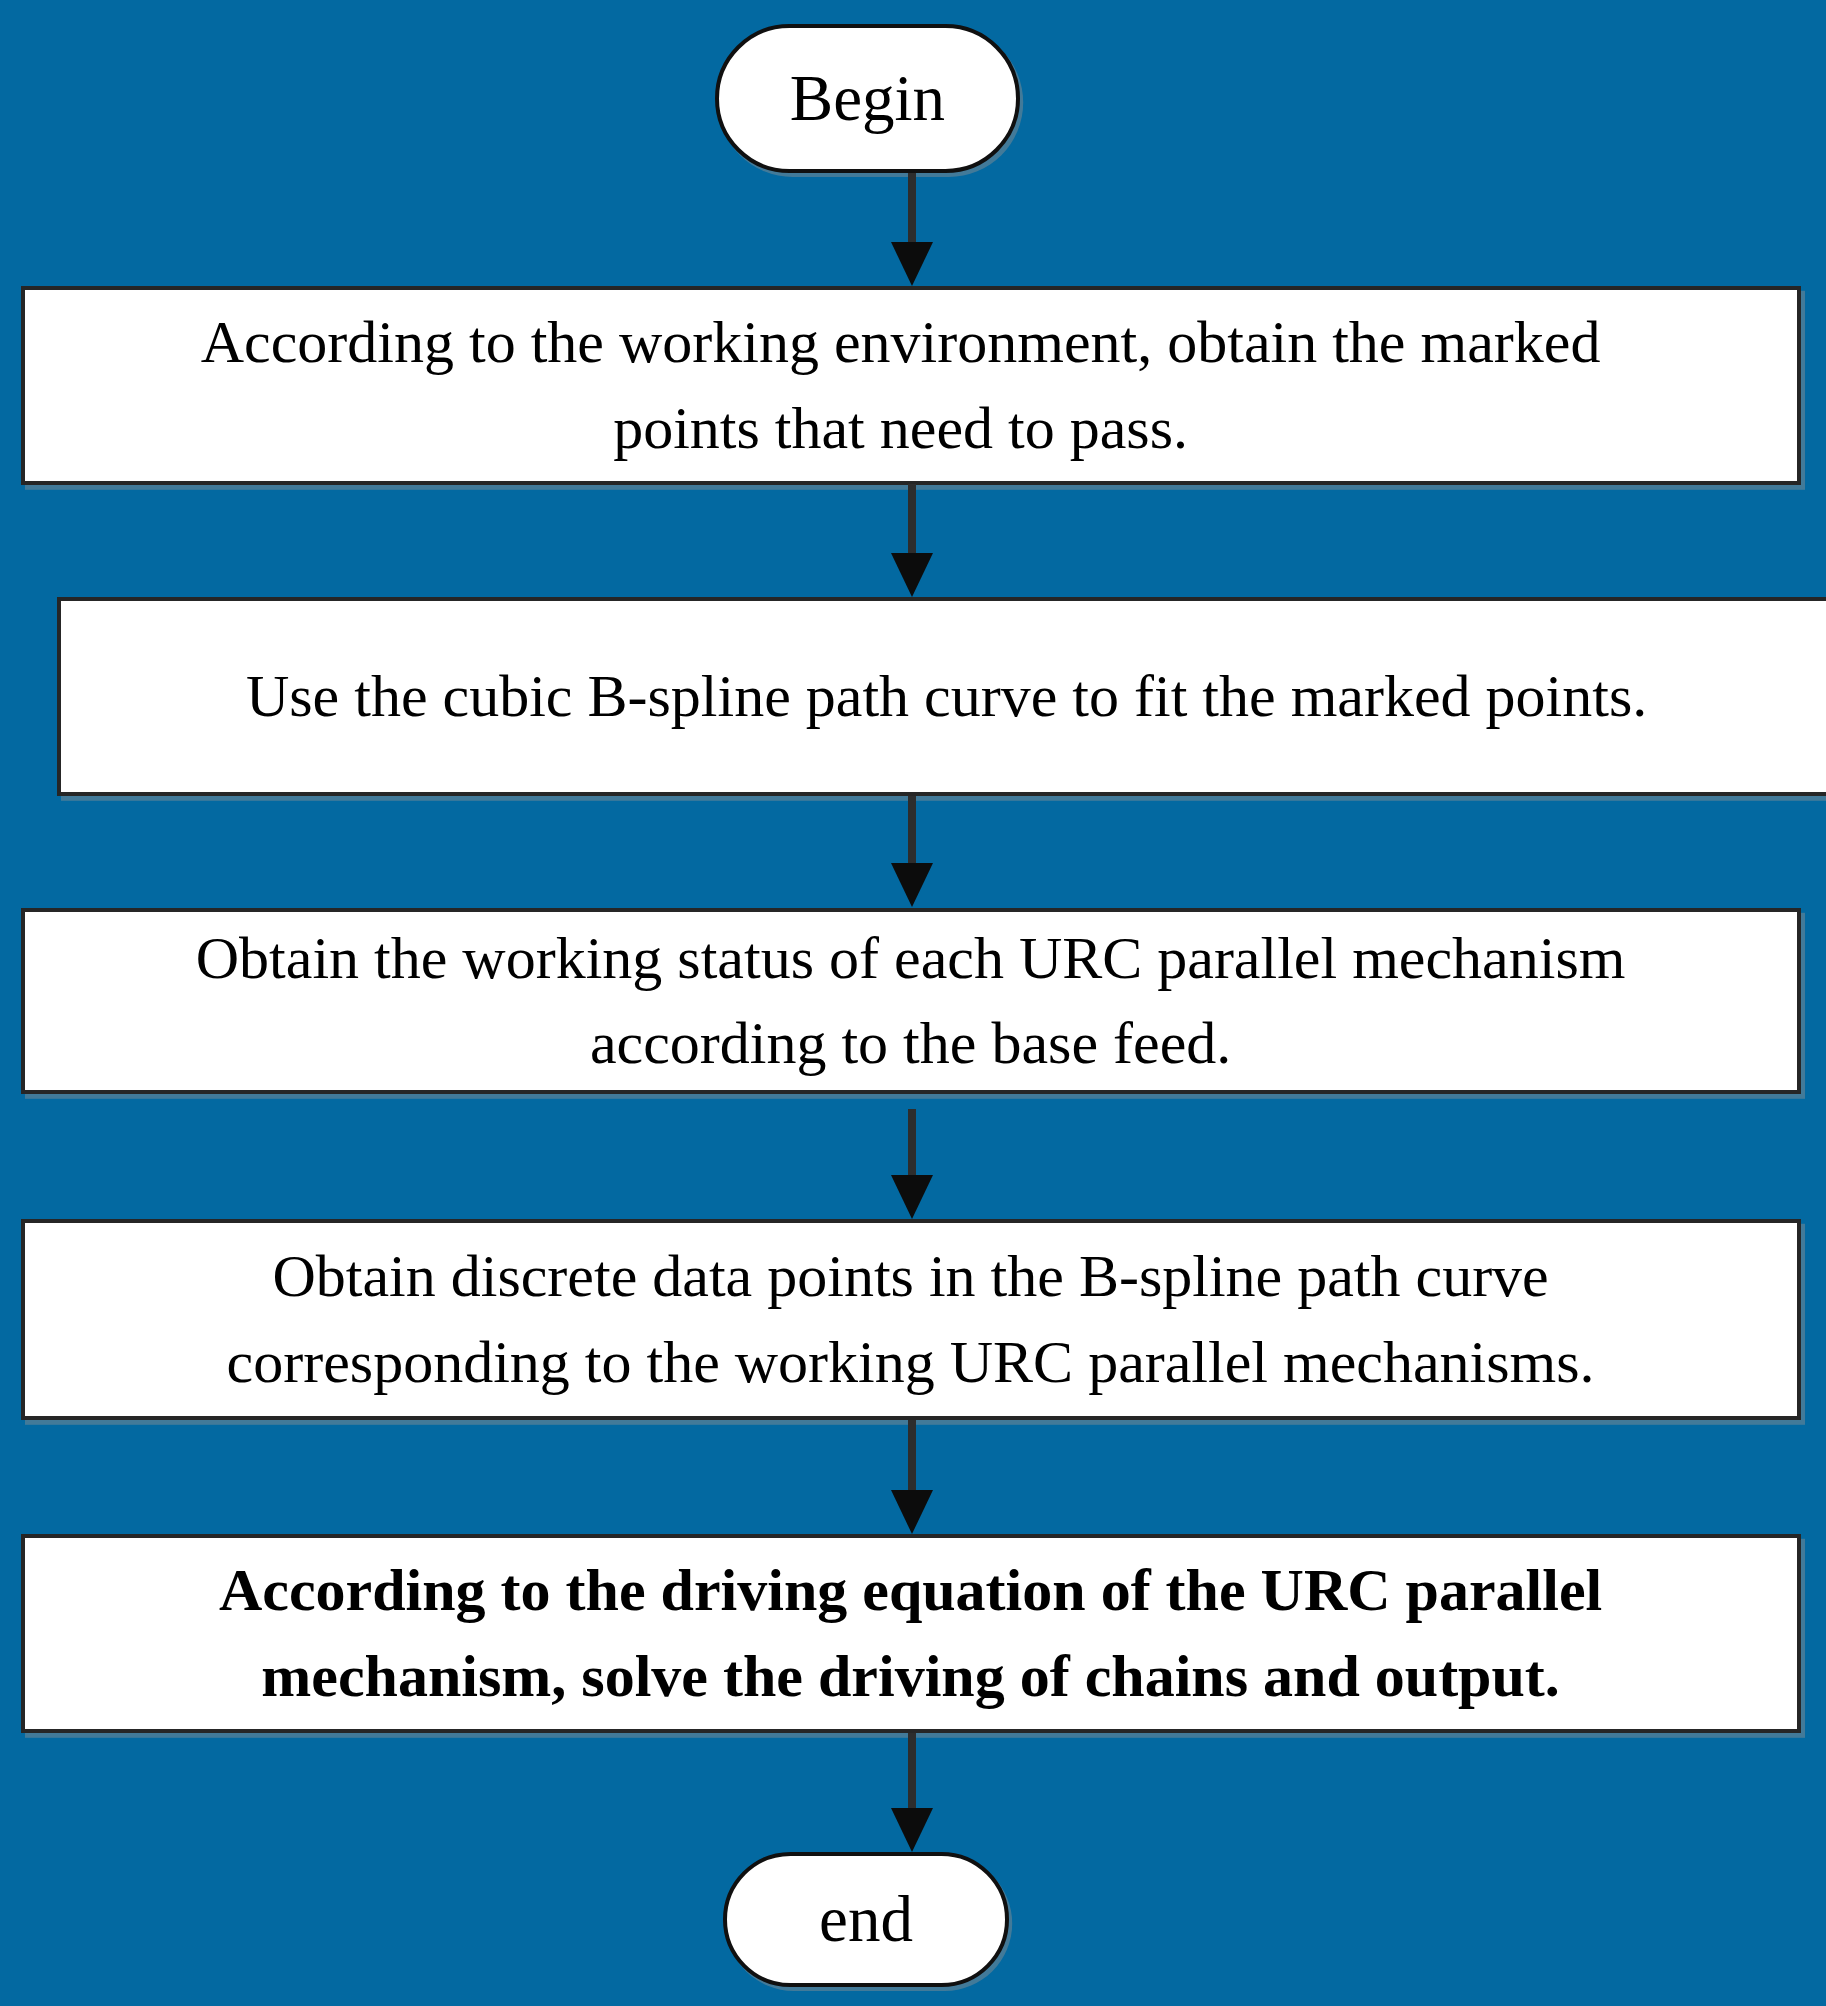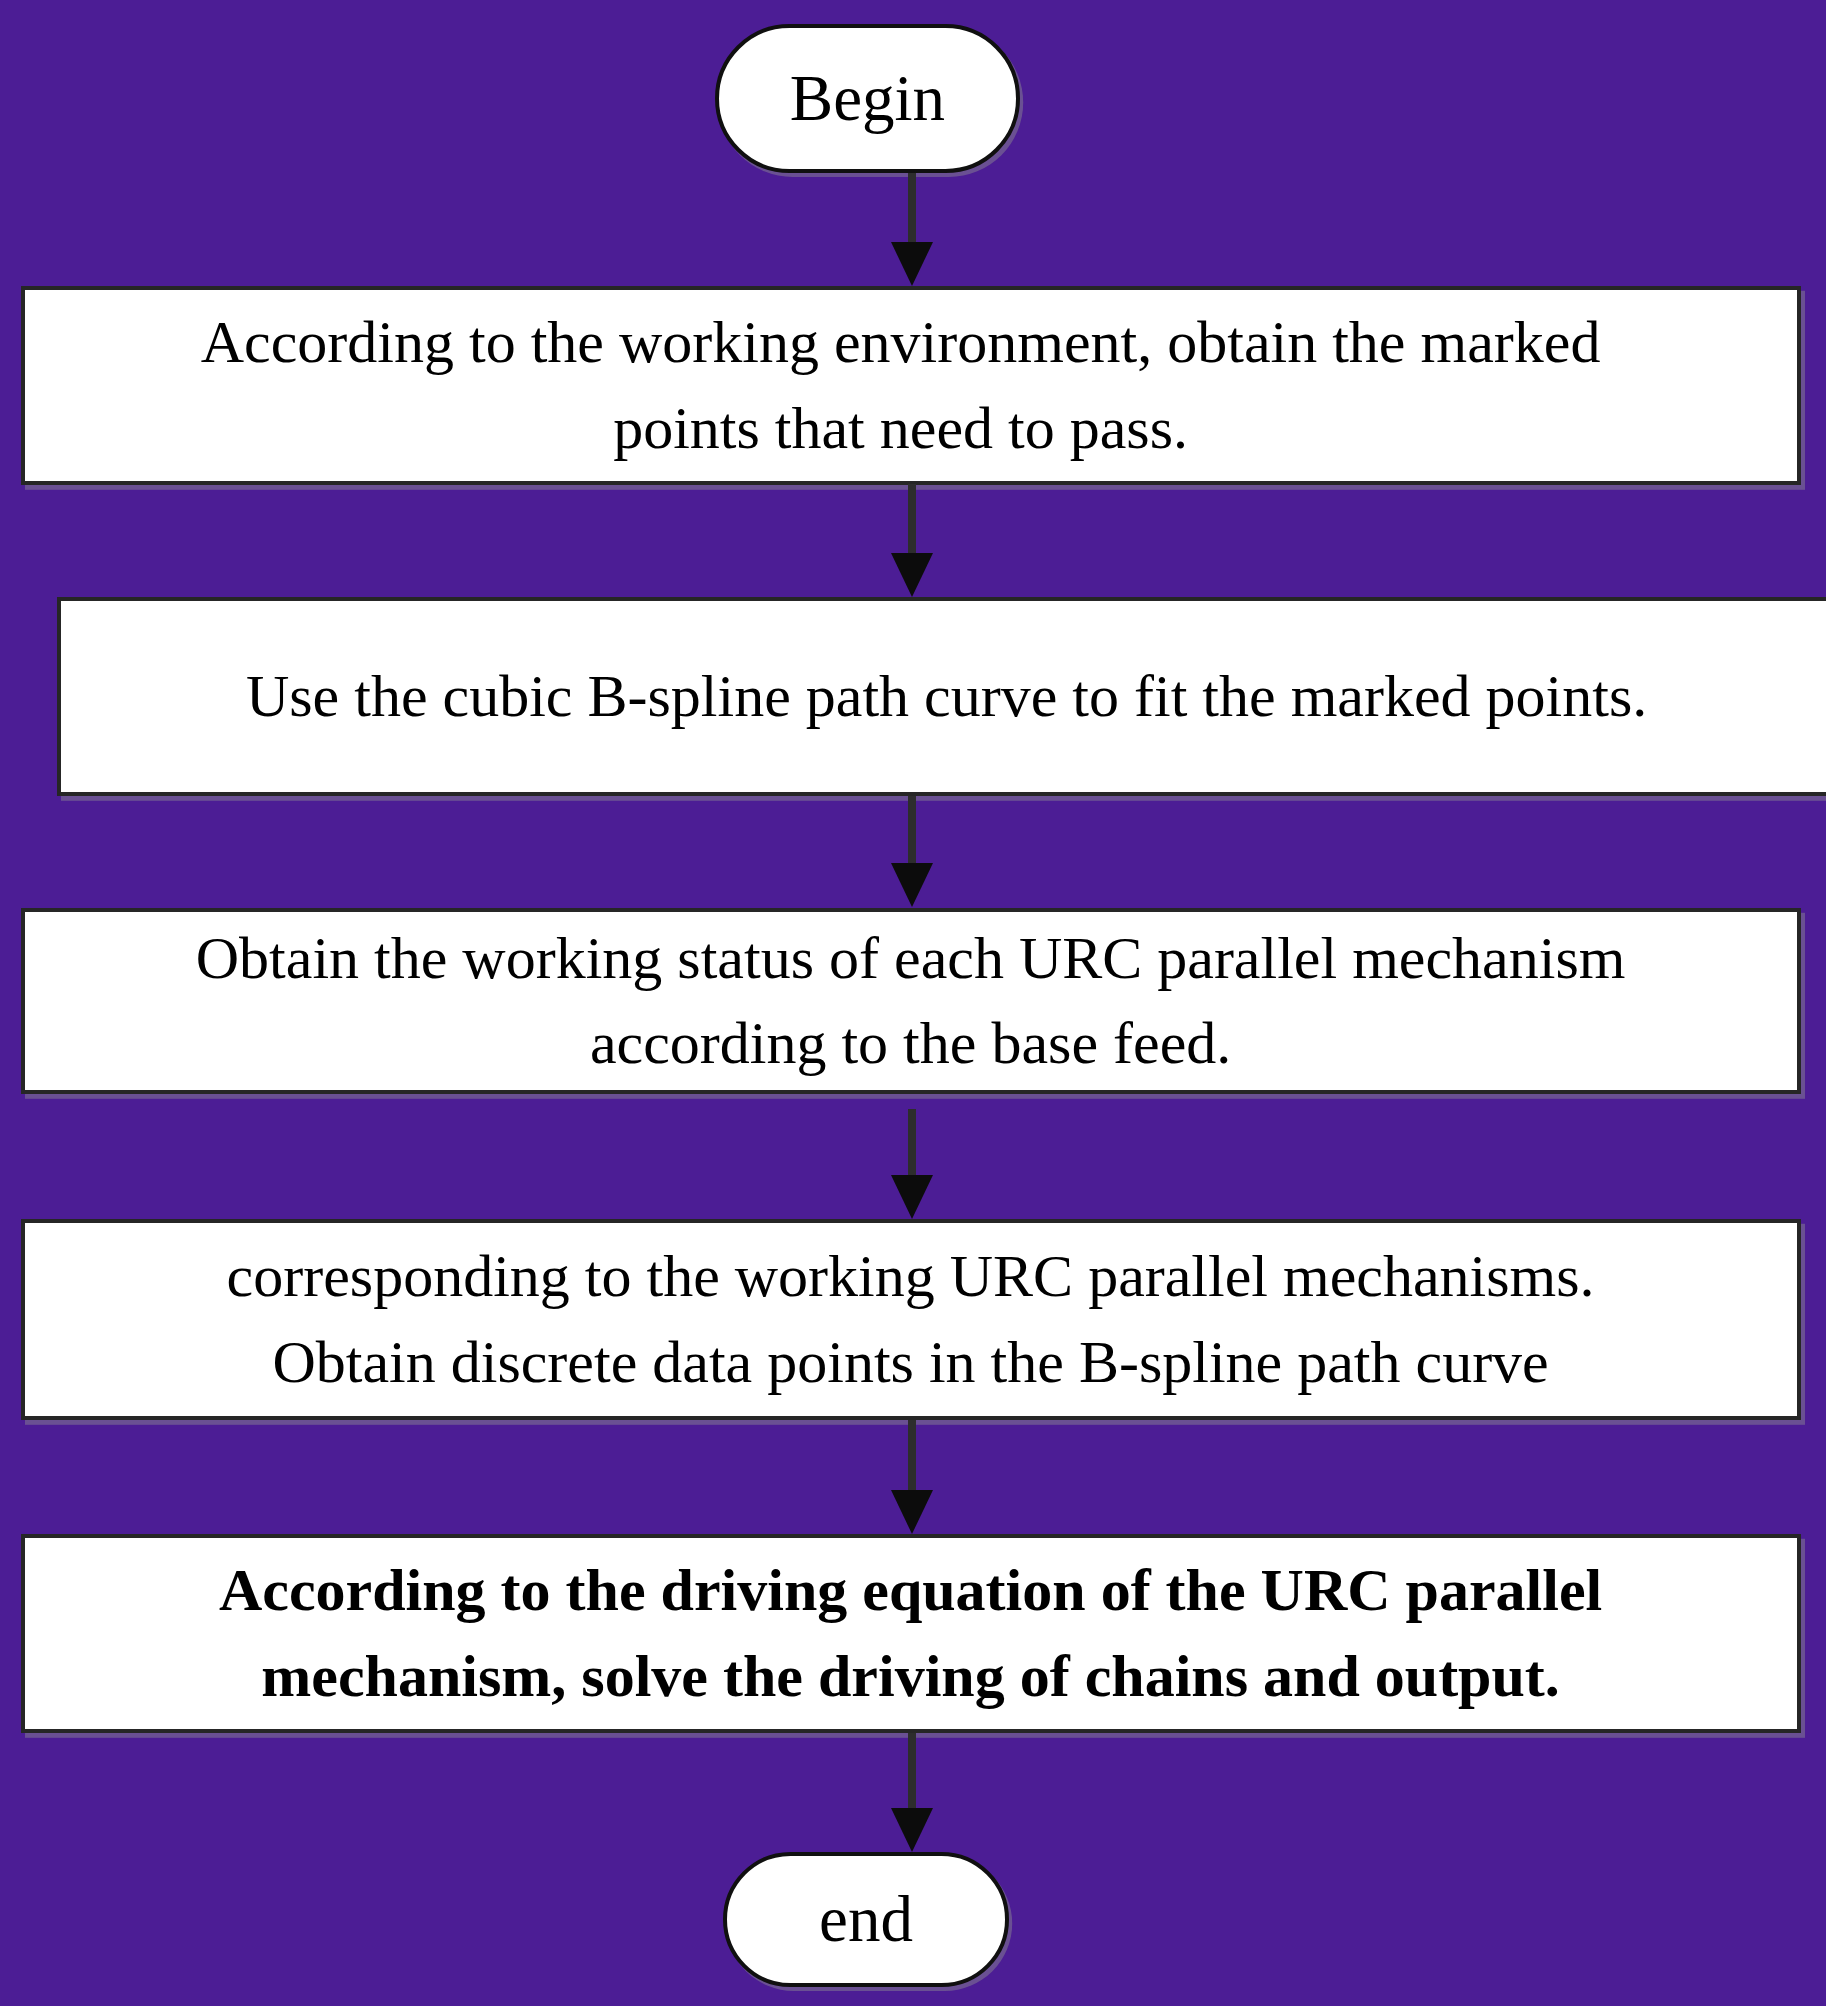--- a/index.html
+++ b/index.html
@@ -4,21 +4,21 @@
 <style>
   html, body {
     margin: 0;
     padding: 0;
     background: #ffffff;
   }
   .canvas {
     position: relative;
     width: 1826px;
     height: 2007px;
-    background: #4c1d95;
+    background: #0369a1;
     font-family: "Liberation Serif", "DejaVu Serif", serif;
     color: #000000;
     overflow: hidden;
   }
   .terminator {
     position: absolute;
     box-sizing: border-box;
     background: #ffffff;
     border: 4px solid #101010;
     border-radius: 76px;
@@ -130,22 +130,22 @@
     <div>Obtain the working status of each URC parallel mechanism</div>
     <div>according to the base feed.</div>
   </div>
 
   <div class="arrow a4">
     <div class="stem"></div>
     <div class="head"></div>
   </div>
 
   <div class="process p4">
+    <div>Obtain discrete data points in the B-spline path curve</div>
     <div>corresponding to the working URC parallel mechanisms.</div>
-    <div>Obtain discrete data points in the B-spline path curve</div>
   </div>
 
   <div class="arrow a5">
     <div class="stem"></div>
     <div class="head"></div>
   </div>
 
   <div class="process p5">
     <div>According to the driving equation of the URC parallel</div>
     <div>mechanism, solve the driving of chains and output.</div>

